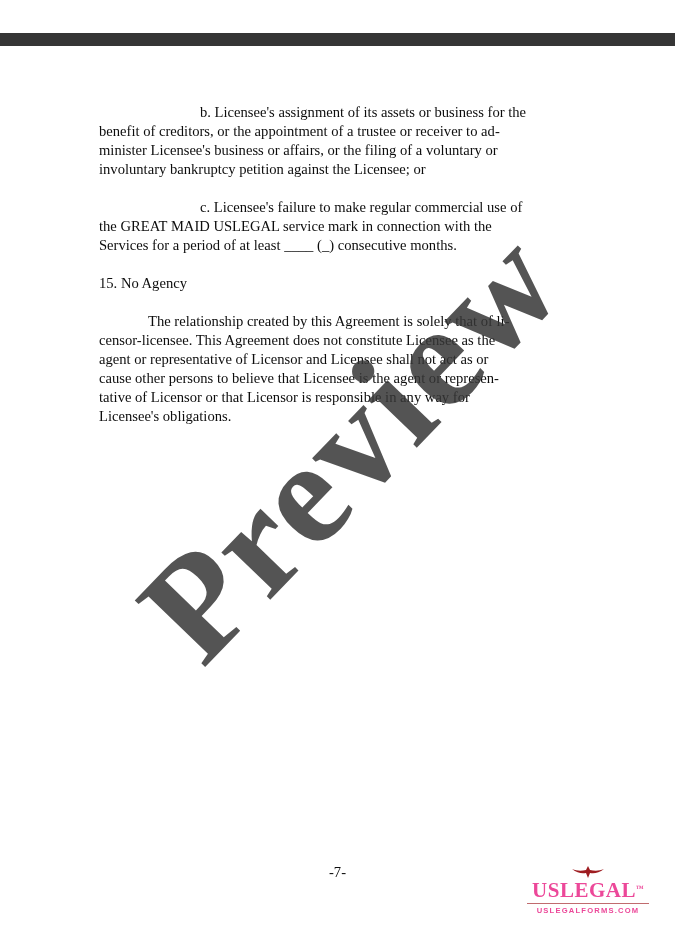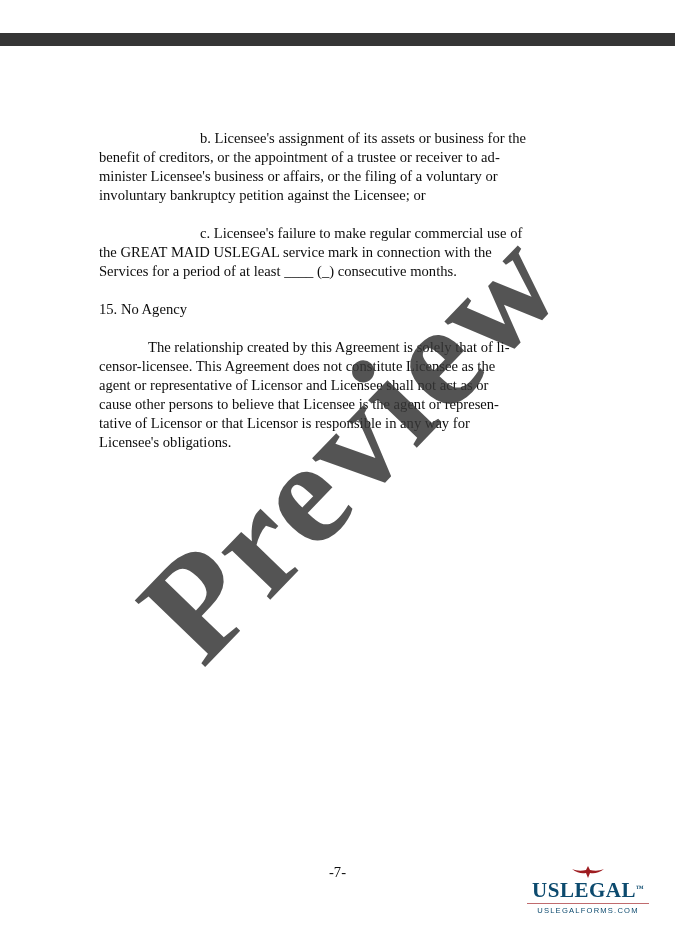--- a/index.html
+++ b/index.html
@@ -12,21 +12,21 @@
     color: #0d0d0d;
   }
   .top-band {
     position: absolute;
     top: 33px; left: 0;
     width: 675px; height: 13px;
     background: #353535;
   }
   .doc {
     position: absolute;
-    top: 129px; left: 99px;
+    top: 103px; left: 99px;
     width: 500px;
     font-size: 14.6px;
     line-height: 19px;
     z-index: 1;
   }
   .para {
     white-space: pre;
     margin-bottom: 19px;
   }
   .clause { text-indent: 101px; }
@@ -51,21 +51,21 @@
     width: 675px;
     text-align: center;
     font-size: 14.6px;
     z-index: 1;
   }
   .logo {
     position: absolute;
     top: 866px; right: 24px;
     width: 126px;
     text-align: center;
-    color: #0c4a6e;
+    color: #ec4899;
     z-index: 2;
   }
   .logo-eagle {
     display: block;
     margin: 0 auto 1px auto;
   }
   .logo-brand {
     font-family: "Liberation Serif", serif;
     font-weight: bold;
     font-size: 21px;
@@ -77,21 +77,21 @@
     vertical-align: super;
     font-weight: bold;
   }
   .logo-rule {
     border-top: 1px solid rgba(158, 28, 32, 0.65);
     margin: 2px 2px 2px 2px;
   }
   .logo-site {
     font-family: "Liberation Sans", sans-serif;
     font-size: 7.6px;
-    font-weight: normal;
+    font-weight: bold;
     letter-spacing: 1.2px;
     line-height: 9px;
   }
 </style>
 </head>
 <body>
 
 <div class="top-band"></div>
 
 <div class="doc">

